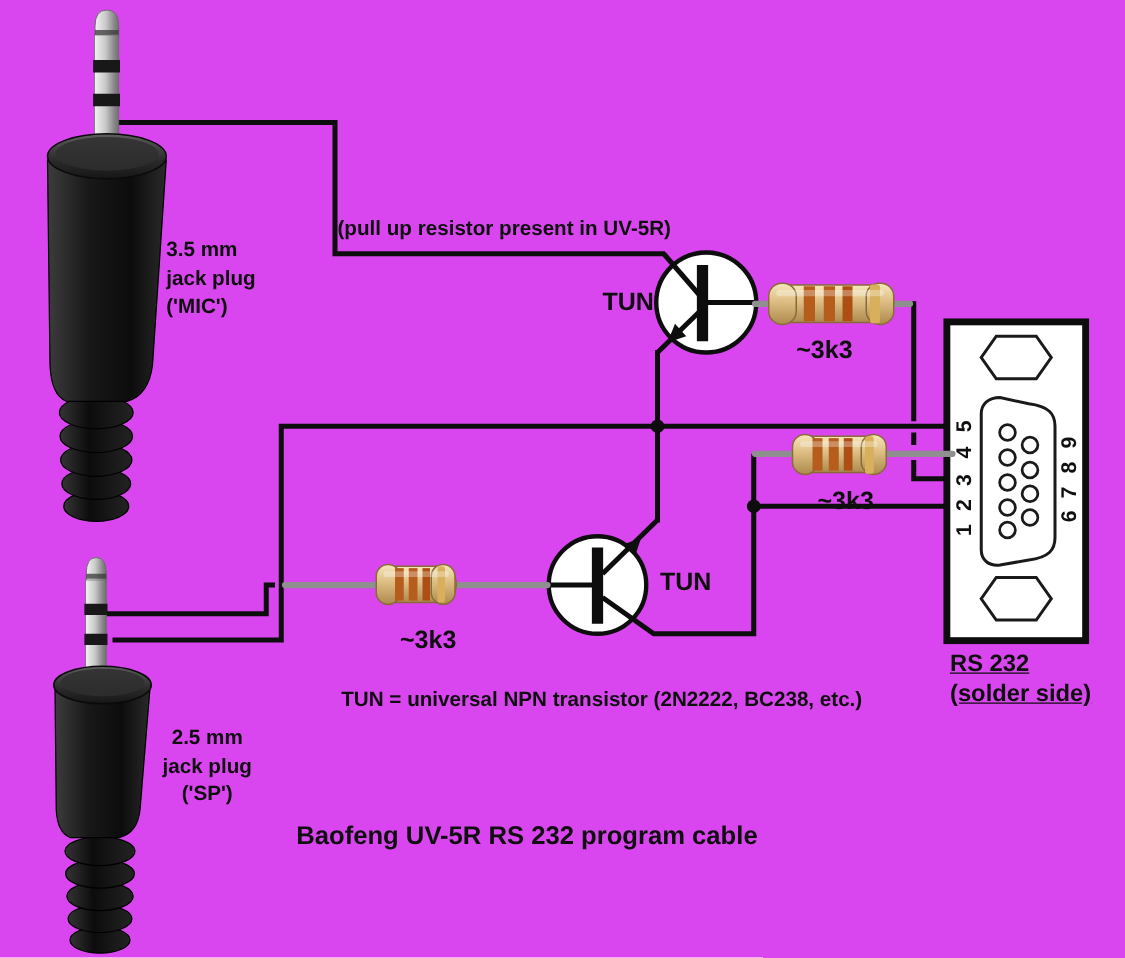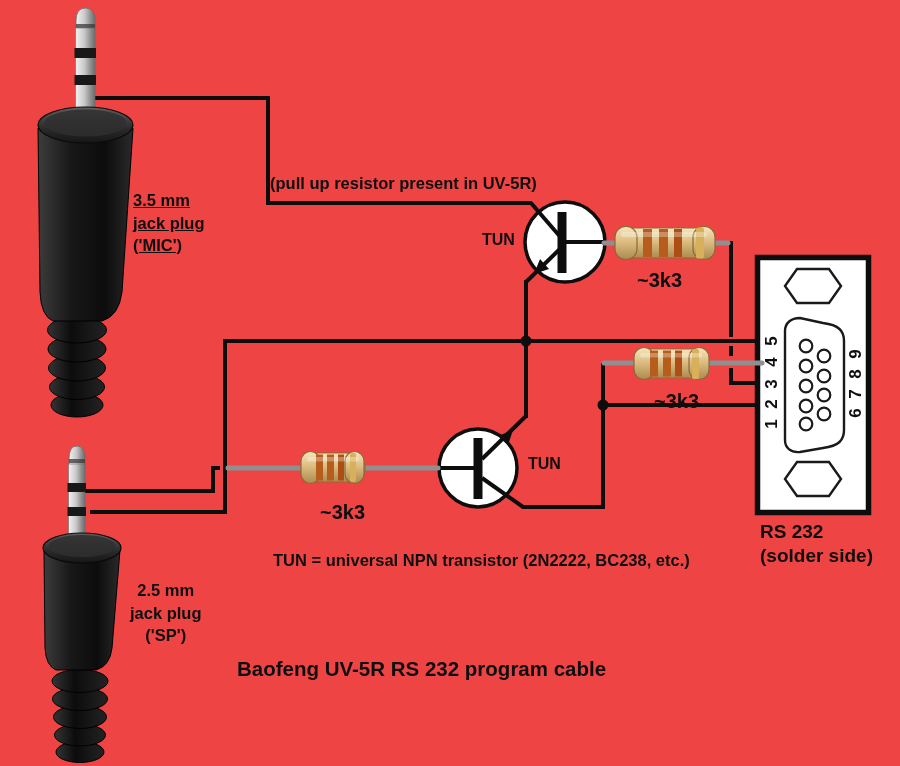--- a/index.html
+++ b/index.html
@@ -1,26 +1,26 @@
 <!DOCTYPE html>
 <html><head>
 <meta charset="utf-8">
 <style>
   html,body{margin:0;padding:0;background:#ffffff;}
   #canvas{
-    position:relative;width:900px;height:766px;background:#ef4444;overflow:hidden;
+    position:relative;width:900px;height:766px;background:#d946ef;overflow:hidden;
     font-family:"Liberation Sans", sans-serif;
   }
   #schematic{position:absolute;left:0;top:0;}
   .t{
     position:absolute;font-weight:bold;color:#0f0f0f;white-space:nowrap;
     font-family:"Liberation Sans", sans-serif;line-height:1.15;
   }
   .note{font-size:16.5px;}
-  .tun{font-size:16px;}
+  .tun{font-size:20px;}
   .rval{font-size:20px;margin-top:12px;}
   .plug-label{font-size:16.5px;line-height:22.5px;}
   .db9-label{font-size:19px;line-height:24px;}
   .tundef{font-size:16.5px;}
   .title-row{display:flex;gap:27px;font-size:20.5px;}
   .pin-digit{
     position:absolute;width:22px;height:22px;display:flex;align-items:center;justify-content:center;
     font-weight:bold;font-size:17px;color:#0f0f0f;transform:rotate(-90deg);
     font-family:"Liberation Sans", sans-serif;
   }
@@ -186,33 +186,33 @@
 
   <div class="t note" style="left:270px;top:174px;">(pull up resistor present in UV-5R)</div>
 
   <div class="t tun" style="left:482px;top:231px;">TUN</div>
   <div class="t tun" style="left:528px;top:455px;">TUN</div>
 
   <div class="t rval" style="left:637px;top:257px;">~3k3</div>
   <div class="t rval" style="left:654px;top:378px;">~3k3</div>
   <div class="t rval" style="left:320px;top:489px;">~3k3</div>
 
-  <div class="t plug-label" style="left:133px;top:189px;text-decoration:underline;">
+  <div class="t plug-label" style="left:133px;top:189px;">
     <div>3.5 mm</div>
     <div>jack plug</div>
     <div>('MIC')</div>
   </div>
 
   <div class="t plug-label" style="left:130px;top:579px;text-align:center;">
     <div>2.5 mm</div>
     <div>jack plug</div>
     <div>('SP')</div>
   </div>
 
-  <div class="t db9-label" style="left:760px;top:520px;">
+  <div class="t db9-label" style="left:760px;top:520px;text-decoration:underline;">
     <div>RS 232</div>
     <div>(solder side)</div>
   </div>
 
   <div class="pin-digit" style="left:761px;top:330px;">5</div>
   <div class="pin-digit" style="left:761px;top:351px;">4</div>
   <div class="pin-digit" style="left:761px;top:373px;">3</div>
   <div class="pin-digit" style="left:761px;top:393px;">2</div>
   <div class="pin-digit" style="left:761px;top:413px;">1</div>
 

